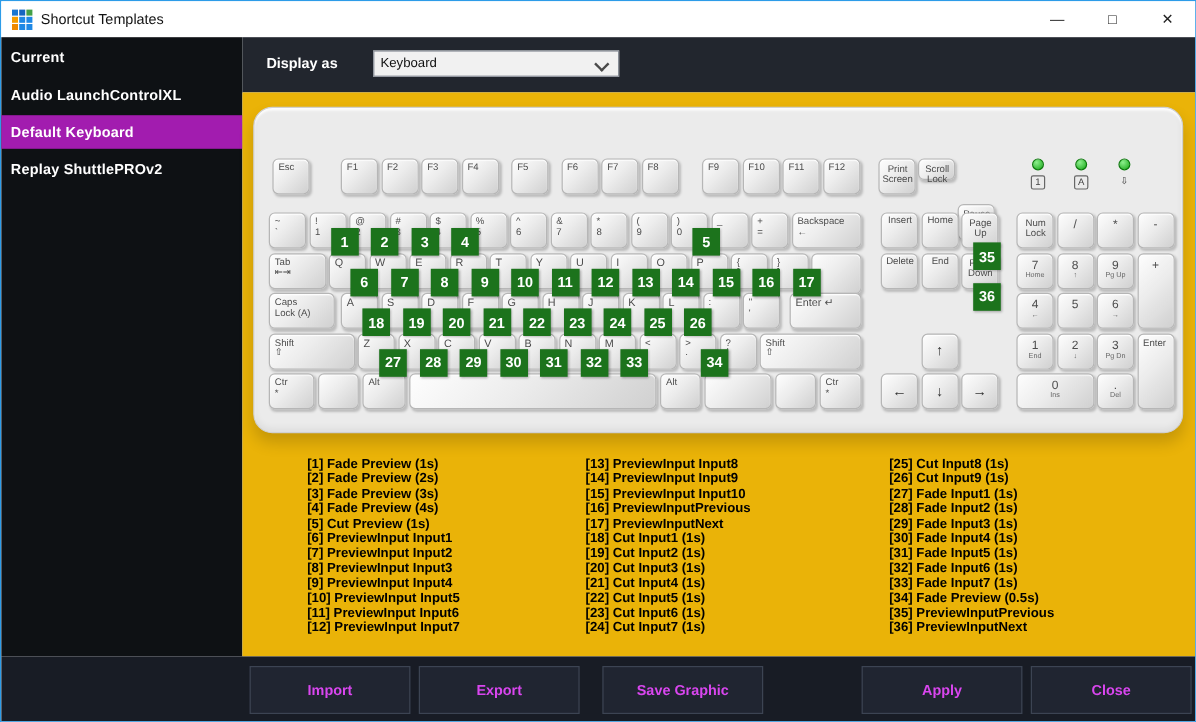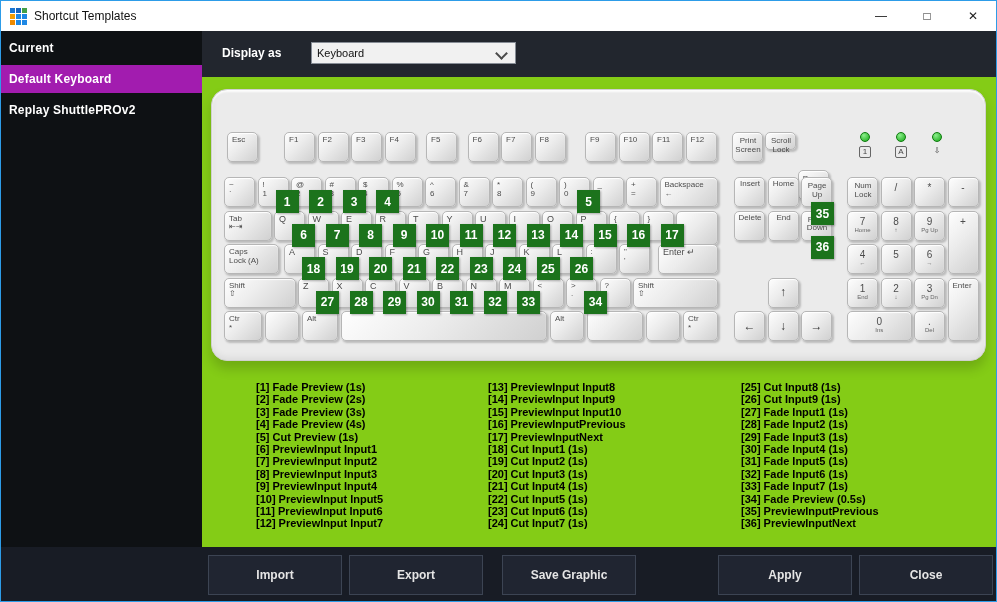--- a/index.html
+++ b/index.html
@@ -19,21 +19,21 @@
   .sb-item{height:28px;margin:3px 0;display:flex;align-items:center;padding-left:8px;color:#fff;font-size:12px;font-weight:bold;letter-spacing:.2px;}
   .sb-item.sel{background:#a21caf;}
 
   
   .toolbar{position:absolute;left:201px;top:30px;right:0;height:46px;background:#22262e;}
   .display-as{position:absolute;left:20px;top:15px;color:#fff;font-size:12px;font-weight:bold;}
   .combo{position:absolute;left:109px;top:11px;width:205px;height:22px;background:#f1f1f1;border:1px solid #878d96;box-sizing:border-box;display:flex;align-items:center;padding-left:5px;font-size:11px;color:#111;}
   .chev{position:absolute;right:9px;top:6px;width:7px;height:7px;border-right:2px solid #4a4a4a;border-bottom:2px solid #4a4a4a;transform:rotate(45deg);}
 
   
-  .content{position:absolute;left:201px;top:76px;right:0;height:470px;background:#84cc16;}
+  .content{position:absolute;left:201px;top:76px;right:0;height:470px;background:#eab308;}
 
   
   .keyboard{position:absolute;left:9px;top:12px;width:775px;height:272px;background:#ebebeb;border:1px solid #d0d0d0;border-radius:16px;box-sizing:border-box;
     box-shadow:0 8px 12px rgba(0,0,0,.16), inset 0 2px 2px rgba(255,255,255,.9), inset 0 -3px 6px rgba(0,0,0,.06);}
   .key{position:absolute;box-sizing:border-box;background:linear-gradient(135deg,#fefefe 0%,#ececec 45%,#d0d0d0 100%);border:1px solid #b6b6b6;border-radius:5px;
     box-shadow:inset 0 1px 1px #fff,1.5px 2px 2px rgba(0,0,0,.2);color:#4c4c4c;padding:3px 0 0 4px;}
   .key .kl{font-size:8px;line-height:8.5px;white-space:nowrap;}
   .key.lt .kl{font-size:9px;}
   .key.md{text-align:center;padding-left:1px;padding-top:4px;}
   .key.md1{text-align:center;padding-left:1px;padding-top:2px;}
@@ -49,21 +49,21 @@
   .led .dot{width:8px;height:8px;border-radius:50%;margin:0 auto;background:radial-gradient(circle at 35% 30%,#8cef8c,#17a817);border:1px solid #0d7a0d;}
   .led .lic{margin-top:4px;font-size:8px;line-height:10px;color:#444;}
   .led .lic.box{border:1px solid #666;border-radius:2px;width:10px;height:10px;margin:4px auto 0;}
 
   
   .legend-col{position:absolute;}
   .legend-line{font-size:11px;font-weight:bold;line-height:12.4px;color:#000;white-space:nowrap;}
 
   
   .footer{position:absolute;left:0;bottom:0;width:100%;height:54px;background:#181c25;}
-  .fbtn{position:absolute;top:8px;width:134px;height:40px;background:#202531;border:1px solid #3c4453;box-sizing:border-box;color:#e5e5e5;font-size:12px;font-weight:bold;display:flex;align-items:center;justify-content:center;cursor:default;}
+  .fbtn{position:absolute;top:8px;width:134px;height:40px;background:#202531;border:1px solid #3c4453;box-sizing:border-box;color:#d946ef;font-size:12px;font-weight:bold;display:flex;align-items:center;justify-content:center;cursor:default;}
 </style>
 </head>
 <body>
 
 <div class="window">
 
   <div class="titlebar">
     <div class="app-icon">
         <span style="background: rgb(25, 118, 210);"></span>
         <span style="background: rgb(21, 101, 192);"></span>
@@ -78,20 +78,21 @@
     <div class="title">Shortcut Templates</div>
     <div class="win-controls">
       <div class="wc">—</div>
       <div class="wc">□</div>
       <div class="wc">✕</div>
     </div>
   </div>
 
   <div class="sidebar">
       <div class="sb-item">Current</div>
+      <div class="sb-item">Audio LaunchControlXL</div>
       <div class="sb-item sel">Default Keyboard</div>
       <div class="sb-item">Replay ShuttlePROv2</div>
     </div>
 
   <div class="toolbar">
     <span class="display-as">Display as</span>
     <div class="combo">
       <span>Keyboard</span>
       <span class="chev"></span>
     </div>

